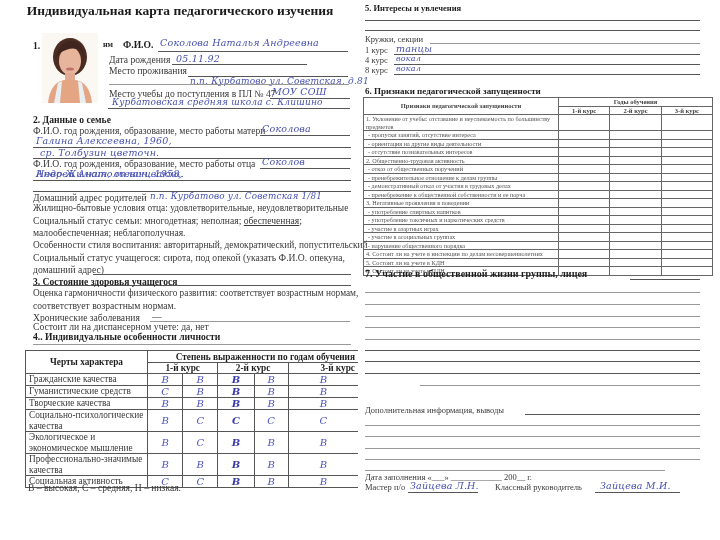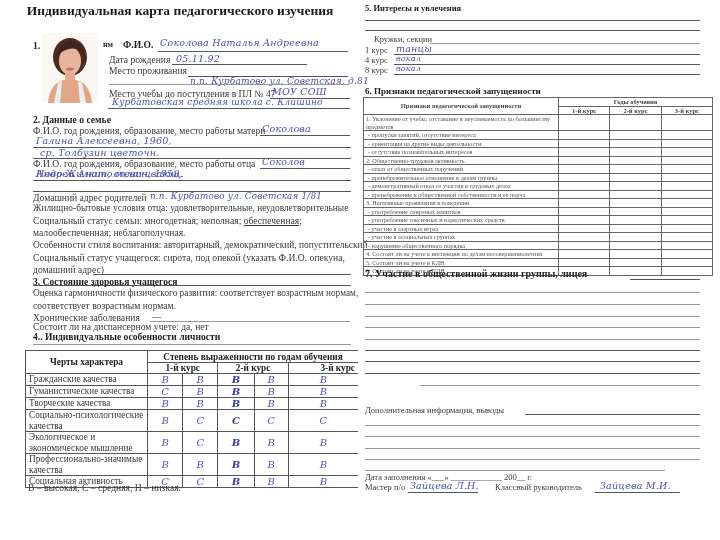--- a/index.html
+++ b/index.html
@@ -108,39 +108,39 @@
   <div class="abs lbl" style="left:152px;top:311px;">—</div>
   <div class="line thin" style="left:150px;top:321px;width:200px;"></div>
   <div class="abs lbl" style="left:33px;top:321px;">Состоит ли на диспансерном учете: да, нет</div>
   <div class="abs lbl bold" style="left:33px;top:331px;">4.. Индивидуальные особенности личности</div>
   <div class="line thin" style="left:33px;top:344px;width:318px;"></div>
 
   <table class="traits">
     <thead>
       <tr style="height:12px;">
         <th rowspan="2">Черты характера</th>
-        <th colspan="5" style="border-right:none;">Степень выраженности по годам обучения</th>
+        <th colspan="5" style="border-right:none;text-align:right;">Степень выраженности по годам обучения</th>
       </tr>
       <tr style="height:11px;">
         <th colspan="2">1-й курс</th>
         <th colspan="2">2-й курс</th>
         <th style="text-align:right;border-right:none;">3-й курс</th>
       </tr>
     </thead>
     <tbody id="traits-body">
         <tr style="height: 12px;">
           <td class="name">Гражданские качества</td>
           <td class="g">В</td>
           <td class="g">В</td>
           <td class="g dark">В</td>
           <td class="g">В</td>
           <td class="g" style="border-right: none;">В</td>
         </tr>
         <tr style="height: 12px;">
-          <td class="name">Гуманистические качества</td>
+          <td class="name">Гуманистические средств</td>
           <td class="g">С</td>
           <td class="g">В</td>
           <td class="g dark">В</td>
           <td class="g">В</td>
           <td class="g" style="border-right: none;">В</td>
         </tr>
         <tr style="height: 12px;">
           <td class="name">Творческие качества</td>
           <td class="g">В</td>
           <td class="g">В</td>
@@ -182,21 +182,21 @@
         </tr>
       </tbody>
   </table>
   <div class="abs lbl" style="left:28px;top:482px;">В – высокая, С – средняя, Н – низкая.</div>
 </div>
 
 <div class="page right">
   <div class="abs lbl bold" style="left:5px;top:3px;font-size:8.5px;">5. Интересы и увлечения</div>
   <div class="line" style="left:5px;top:20px;width:335px;"></div>
   <div class="line" style="left:5px;top:30px;width:335px;"></div>
-  <div class="abs lbl" style="left:14px;top:34px;font-size:8.5px;">Кружки, секции</div>
+  <div class="abs lbl" style="left:5px;top:34px;font-size:8.5px;">Кружки, секции</div>
   <div class="line thin" style="left:70px;top:43px;width:270px;"></div>
   <div class="abs lbl" style="left:5px;top:45px;font-size:8.5px;">1 курс</div>
   <div class="abs hw" style="left:36px;top:43px;">танцы</div>
   <div class="line" style="left:34px;top:54px;width:306px;"></div>
   <div class="abs lbl" style="left:5px;top:55px;font-size:8.5px;">4 курс</div>
   <div class="abs hw" style="left:36px;top:54px;font-size:8px;">вокал</div>
   <div class="line" style="left:34px;top:64px;width:306px;"></div>
   <div class="abs lbl" style="left:5px;top:65px;font-size:8.5px;">8 курс</div>
   <div class="abs hw" style="left:36px;top:64px;font-size:8px;">вокал</div>
   <div class="line" style="left:34px;top:74px;width:306px;"></div>

